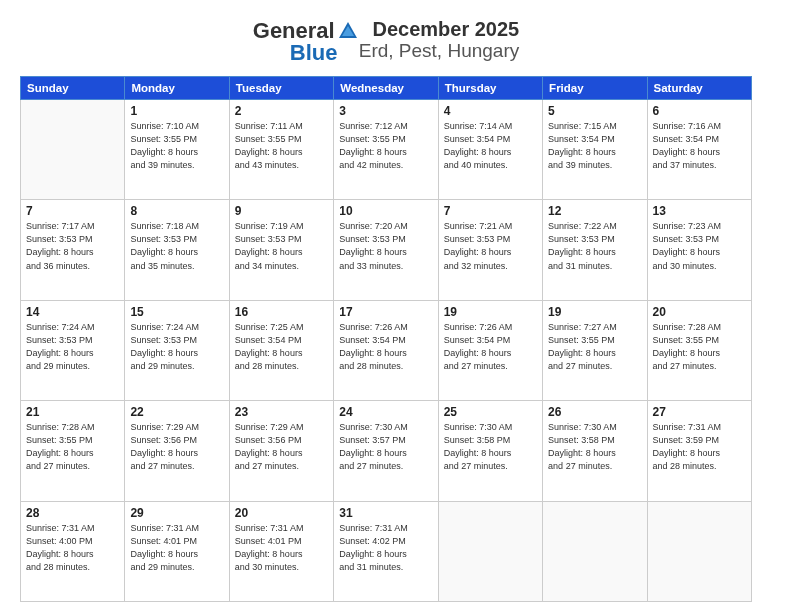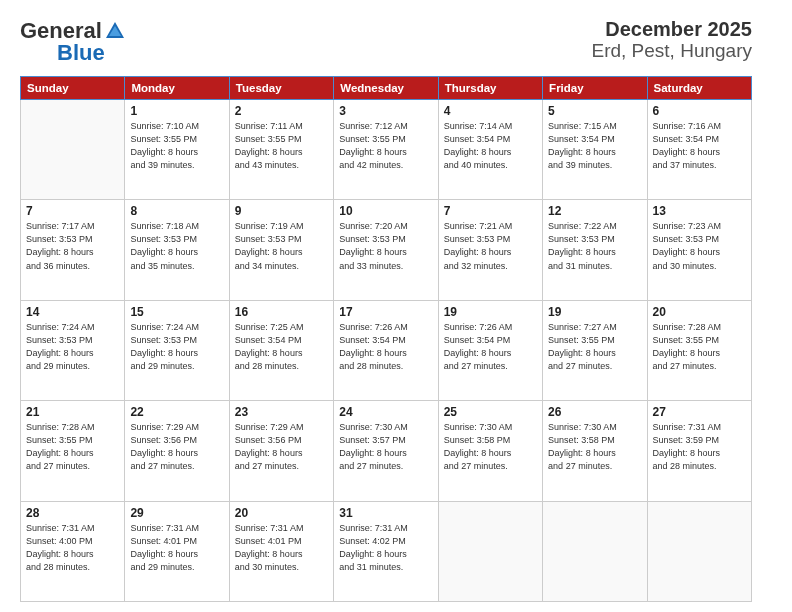--- a/index.html
+++ b/index.html
@@ -9,20 +9,21 @@
       width: 792px;
       height: 612px;
       overflow: hidden;
     }
     .page {
       width: 772px;
       height: 612px;
       padding: 18px 20px 10px 20px;
       display: flex;
       flex-direction: column;
+      align-items: center;
     }
     .header {
       display: flex;
       justify-content: space-between;
       align-items: flex-start;
       margin-bottom: 10px;
     }
     .logo {
       display: flex;
       flex-direction: column;
@@ -42,21 +43,21 @@
       color: #555;
     }
     .calendar {
       flex: 1;
       border: 1px solid #ccc;
       border-collapse: collapse;
       width: 100%;
       table-layout: fixed;
     }
     .calendar th {
-      background-color: #b91c1c;
+      background-color: #1d4ed8;
       color: #fff;
       font-size: 11.5px;
       font-weight: bold;
       text-align: left;
       padding: 5px 6px;
       border: 1px solid #4a8ad0;
     }
     .calendar td {
       border: 1px solid #ccc;
       vertical-align: top;

